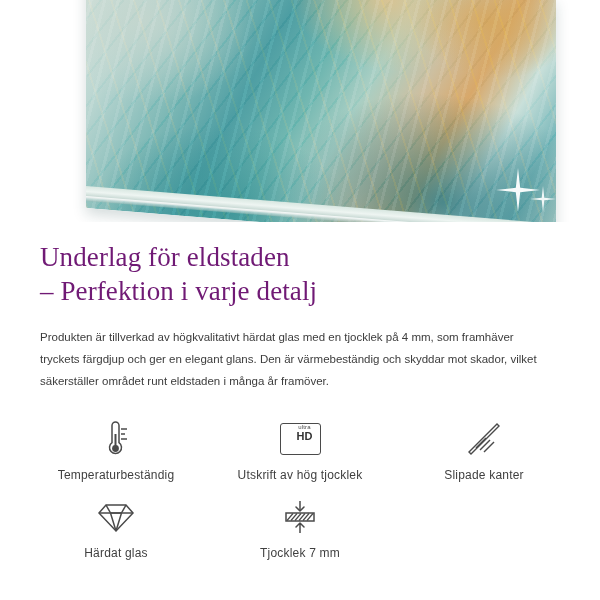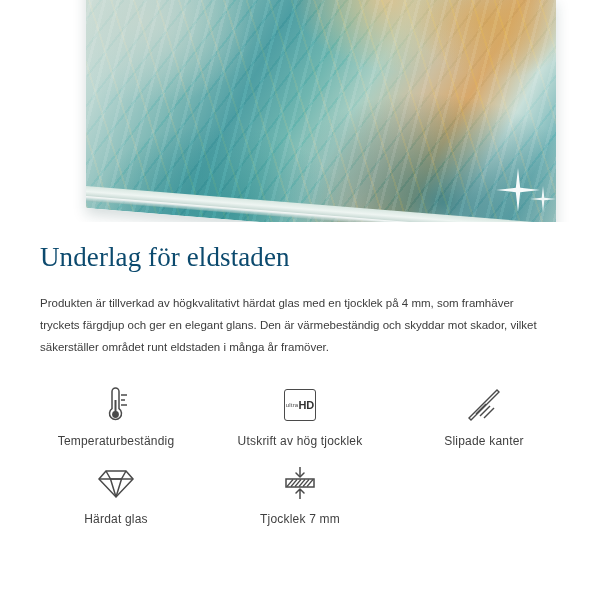--- a/index.html
+++ b/index.html
@@ -98,21 +98,21 @@
   
   .content {
     padding: 0 40px;
   }
   .headline {
     margin: 18px 0 0 0;
     font-family: "Liberation Serif", serif;
     font-weight: 400;
     font-size: 27px;
     line-height: 34px;
-    color: #0c4a6e;
+    color: #701a75;
     letter-spacing: 0.1px;
   }
   .headline .line2 { display: block; }
   .body-copy {
     margin: 18px 4px 0 0;
     font-size: 11.5px;
     line-height: 22px;
     color: #3c3c3c;
     max-width: 520px;
   }
@@ -144,24 +144,24 @@
     font-size: 12px;
     color: #3f3f3f;
     letter-spacing: 0.2px;
   }
   .ultrahd-box {
     width: 30px;
     height: 30px;
     border: 1.6px solid #4a4a4a;
     border-radius: 3px;
     display: flex;
-    flex-direction: row;
+    flex-direction: column;
     align-items: center;
-    justify-content: center;
     line-height: 1;
+    padding-left: 9px;
   }
   .ultrahd-box .u1 { font-size: 6px; color: #4a4a4a; letter-spacing: .2px; }
   .ultrahd-box .u2 { font-size: 11px; font-weight: bold; color: #333; margin-top: 1px; }
 </style>
 </head>
 <body>
 
 <div class="page">
 
   <div class="hero">
@@ -177,20 +177,21 @@
     <div class="sparkle" style="left:530px; top:186px;">
       <svg width="26" height="26" viewBox="0 0 26 26">
         <path d="M13 0 L14.3 11.7 L26 13 L14.3 14.3 L13 26 L11.7 14.3 L0 13 L11.7 11.7 Z" fill="#ffffff" opacity="0.9"></path>
       </svg>
     </div>
   </div>
 
   <div class="content">
     <h1 class="headline">
       <span>Underlag för eldstaden</span>
+      <span class="line2">– Perfektion i varje detalj</span>
     </h1>
     <p class="body-copy">Produkten är tillverkad av högkvalitativt härdat glas med en tjocklek på 4 mm, som framhäver tryckets färgdjup och ger en elegant glans. Den är värmebeständig och skyddar mot skador, vilket säkerställer området runt eldstaden i många år framöver.</p>
   </div>
 
   <div class="features">
 
     <div class="feature">
       <div class="feature-icon">
         <svg width="34" height="38" viewBox="0 0 34 38" fill="none" stroke="#4a4a4a" stroke-width="1.5">
           <path d="M13 5.5a3.5 3.5 0 0 1 7 0v17.2a6 6 0 1 1-7 0z"></path>

